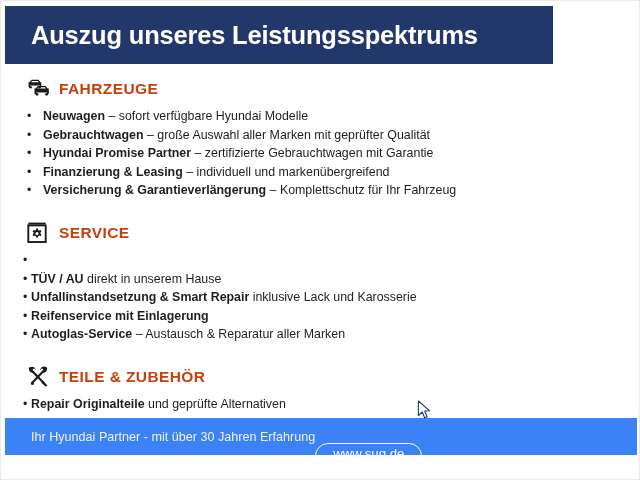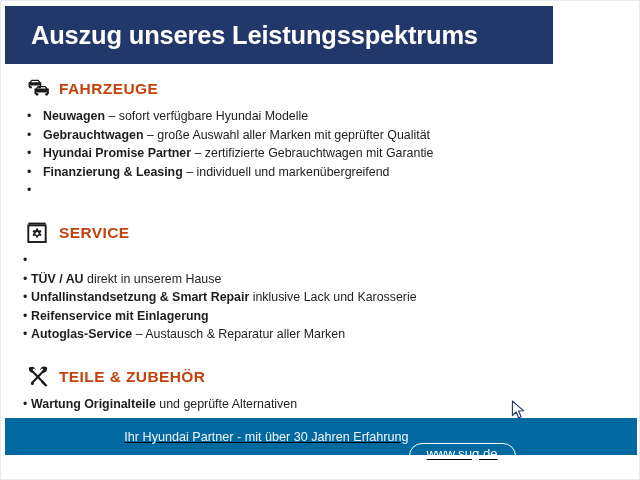--- a/index.html
+++ b/index.html
@@ -119,26 +119,25 @@
   .b-lead { font-weight: bold; }
   .b-rest { font-weight: normal; }
 
   
   .footer-band {
     position: absolute;
     left: 4px;
     bottom: 24px;
     width: 632px;
     height: 37px;
-    background: #0369a1;
-    display: flex;
-    align-items: center;
-    justify-content: center;
+    background: #3b82f6;
+    display: flex;
+    align-items: center;
+    justify-content: flex-start;
     box-sizing: border-box;
-    text-decoration: underline;
   }
   .footer-text {
     color: #f2f4f8;
     font-size: 12.6px;
     margin-left: 26px;
     white-space: nowrap;
   }
   .url-pill-wrap {
     position: relative;
     margin-right: 28px;
@@ -204,20 +203,21 @@
         <li>
             <span class="bullet">•</span>
             <span><span class="b-lead">Hyundai Promise Partner</span><span class="b-rest"> – zertifizierte Gebrauchtwagen mit Garantie</span></span>
           </li>
         <li>
             <span class="bullet">•</span>
             <span><span class="b-lead">Finanzierung &amp; Leasing</span><span class="b-rest"> – individuell und markenübergreifend</span></span>
           </li>
         <li>
             <span class="bullet">•</span>
+            <span><span class="b-lead">Versicherung &amp; Garantieverlängerung</span><span class="b-rest"> – Komplettschutz für Ihr Fahrzeug</span></span>
           </li>
       </ul>
     </div>
 
     <div class="section sec-service">
       <div class="sec-head">
         <span class="sec-icon">
           <svg width="20" height="21" viewBox="0 0 20 21" xmlns="http://www.w3.org/2000/svg">
             <rect x="1.3" y="0.6" width="17.4" height="2.0" fill="#1a1a1a"></rect>
             <rect x="1.3" y="3.4" width="17.4" height="16.6" fill="none" stroke="#1a1a1a" stroke-width="1.9"></rect>
@@ -269,21 +269,21 @@
               <path d="M16.0 15.0 l4.6 4.6 -2.2 1.0 -4.1 -4.2 Z"></path>
               <circle cx="5.4" cy="17.6" r="1.5"></circle>
             </g>
           </svg>
         </span>
         <span class="sec-title">TEILE &amp; ZUBEHÖR</span>
       </div>
       <ul class="blist">
         <li>
             <span class="bullet">•</span>
-            <span><span class="b-lead">Wartung Originalteile</span><span class="b-rest"> und geprüfte Alternativen</span></span>
+            <span><span class="b-lead">Repair Originalteile</span><span class="b-rest"> und geprüfte Alternativen</span></span>
           </li>
         <li>
             <span class="bullet">•</span>
             <span><span class="b-lead">Professionelle Fahrzeugwäsche</span><span class="b-rest"> inkl. Aufbereitung</span></span>
           </li>
       </ul>
     </div>
 
   </div>
 

